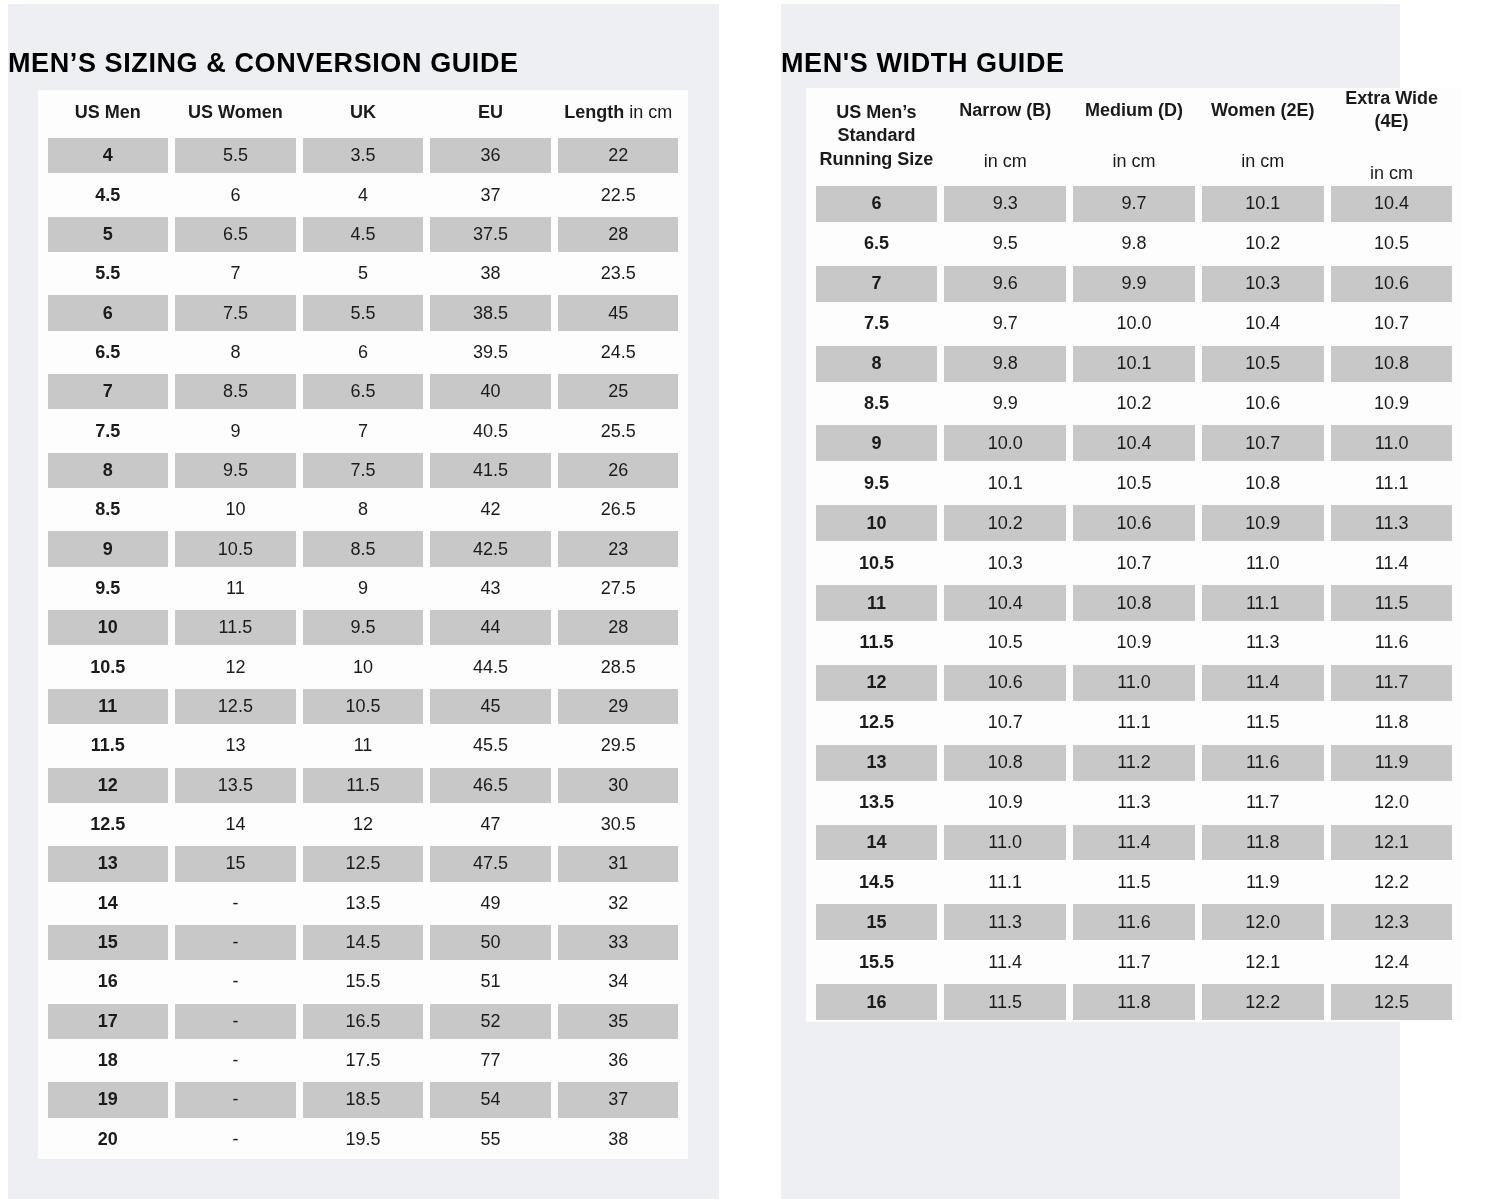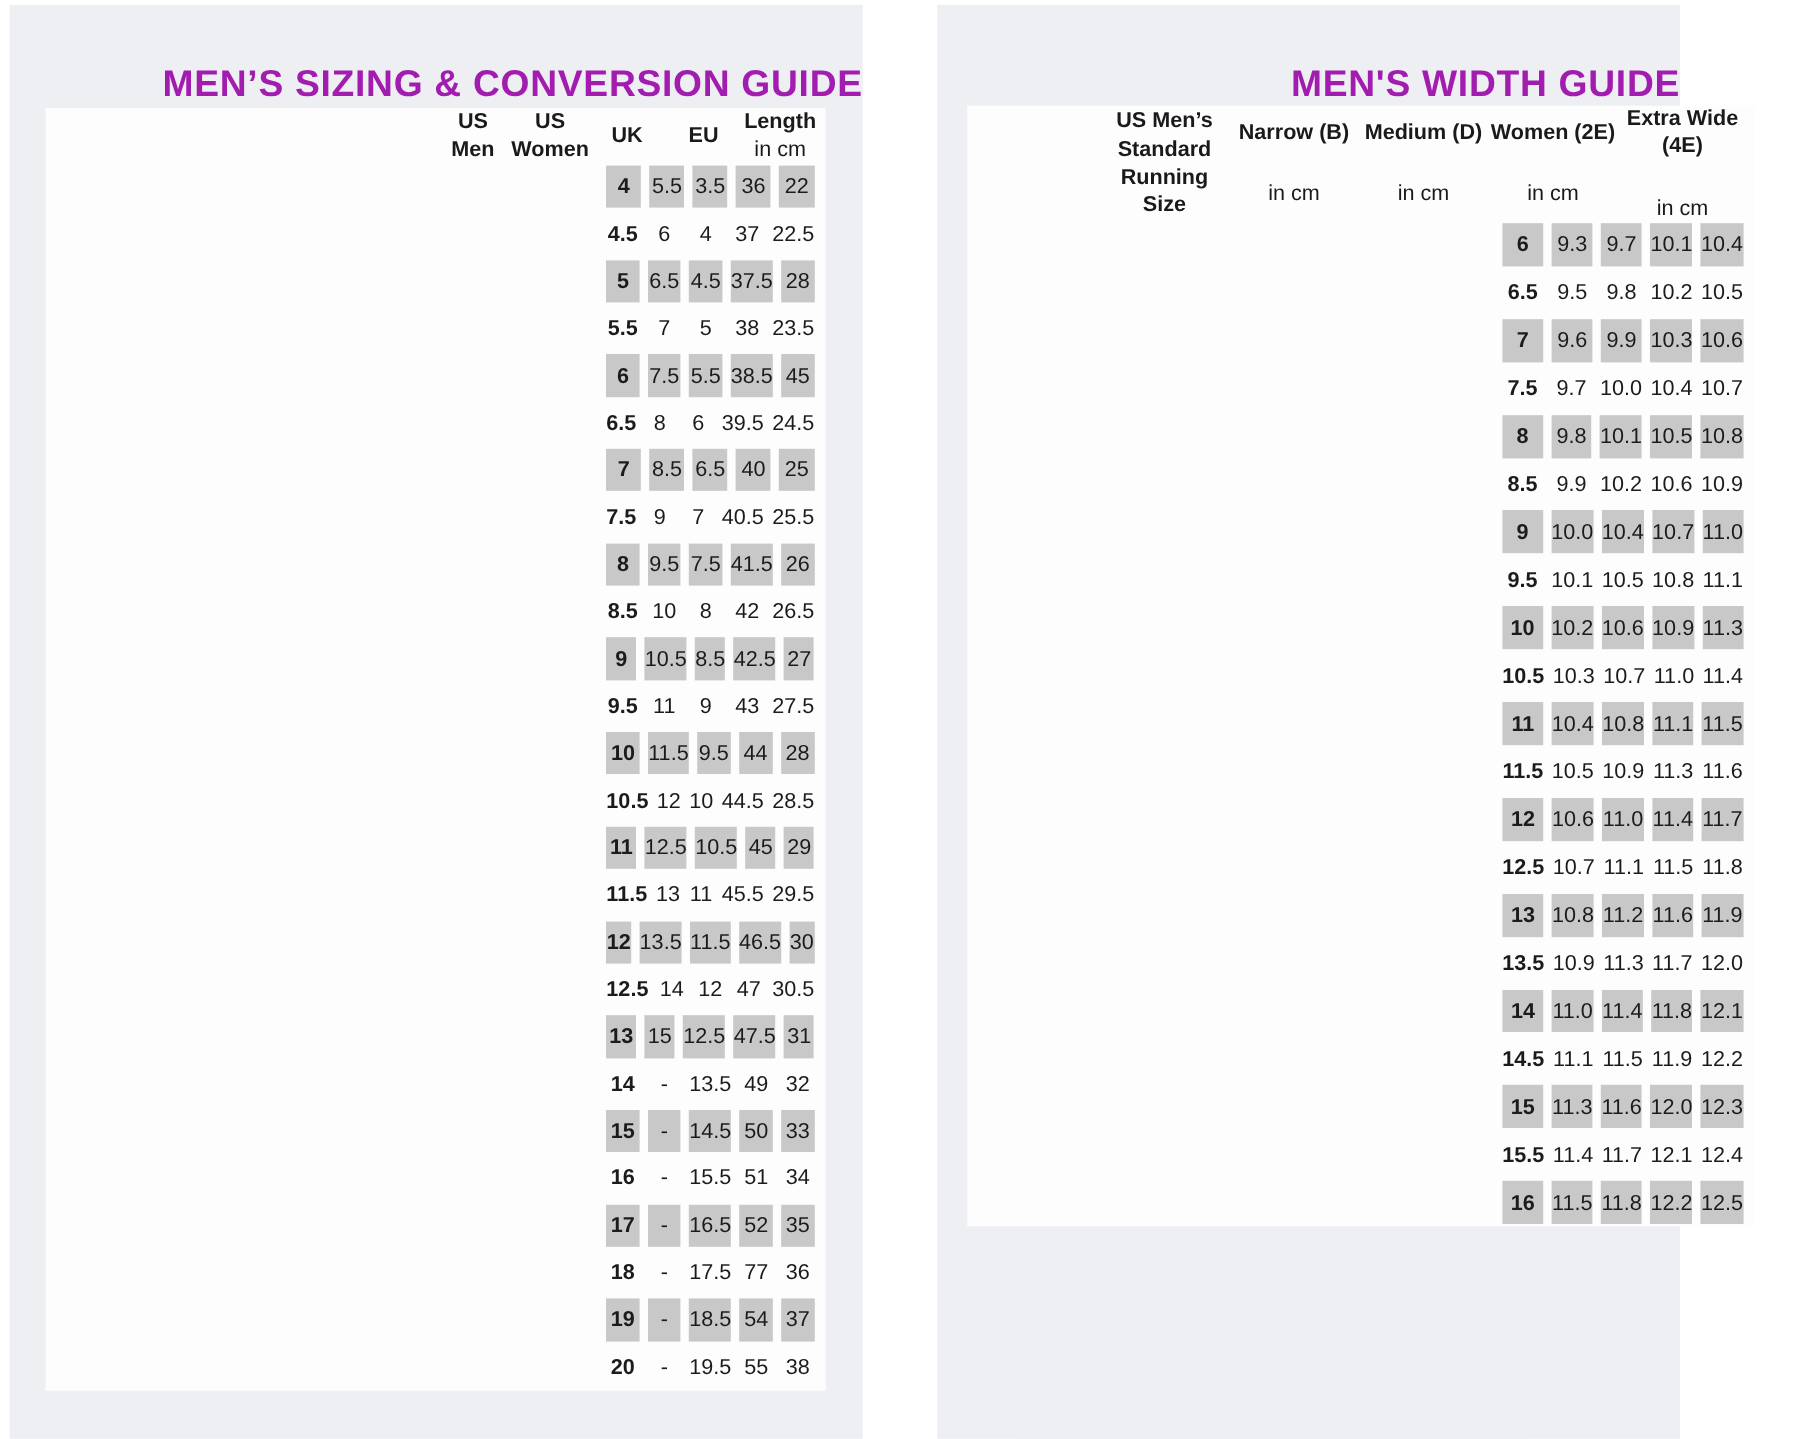--- a/index.html
+++ b/index.html
@@ -4,24 +4,24 @@
 <style>
   html,body{margin:0;padding:0;}
   body{
     width:1500px;height:1199px;position:relative;background:#ffffff;
     font-family:"Liberation Sans", sans-serif;color:#1a1a1a;overflow:hidden;
   }
   .panel{position:absolute;top:4px;bottom:0;background:#edeff3;}
   .panel.left{left:8px;width:711px;}
   .panel.right{left:781px;width:619px;}
   .guide-title{
-    position:absolute;top:22px;left:0;right:0;text-align:right;
-    font-size:31px;font-weight:bold;letter-spacing:0.6px;color:#a21caf;
+    position:absolute;top:22px;left:0;right:0;text-align:left;
+    font-size:27px;font-weight:bold;letter-spacing:0.6px;color:#000000;
   }
-  .card{position:absolute;background:#fdfdfe;display:flex;flex-direction:column;padding:0 6px;box-sizing:border-box;align-items:flex-end;}
+  .card{position:absolute;background:#fdfdfe;display:flex;flex-direction:column;padding:0 6px;box-sizing:border-box;}
   .card.left-card{left:30px;top:86px;width:650px;height:1069px;}
   .card.right-card{left:25px;top:84px;width:656px;height:934px;}
   .thead{display:flex;align-items:center;}
   .left-card .thead{height:46px;}
   .right-card .thead{height:96px;}
   .th{flex:1;text-align:center;font-weight:bold;font-size:18px;line-height:1.3;}
   .th .unit{font-weight:normal;margin-top:28px;}
   .th .line{display:block;}
   .tbody{flex:1;display:flex;flex-direction:column;}
   .tr{flex:1;display:flex;}
@@ -114,21 +114,21 @@
           <div class="td">10</div>
           <div class="td">8</div>
           <div class="td">42</div>
           <div class="td">26.5</div>
         </div>
         <div class="tr shaded">
           <div class="td first">9</div>
           <div class="td">10.5</div>
           <div class="td">8.5</div>
           <div class="td">42.5</div>
-          <div class="td">27</div>
+          <div class="td">23</div>
         </div>
         <div class="tr">
           <div class="td first">9.5</div>
           <div class="td">11</div>
           <div class="td">9</div>
           <div class="td">43</div>
           <div class="td">27.5</div>
         </div>
         <div class="tr shaded">
           <div class="td first">10</div>

